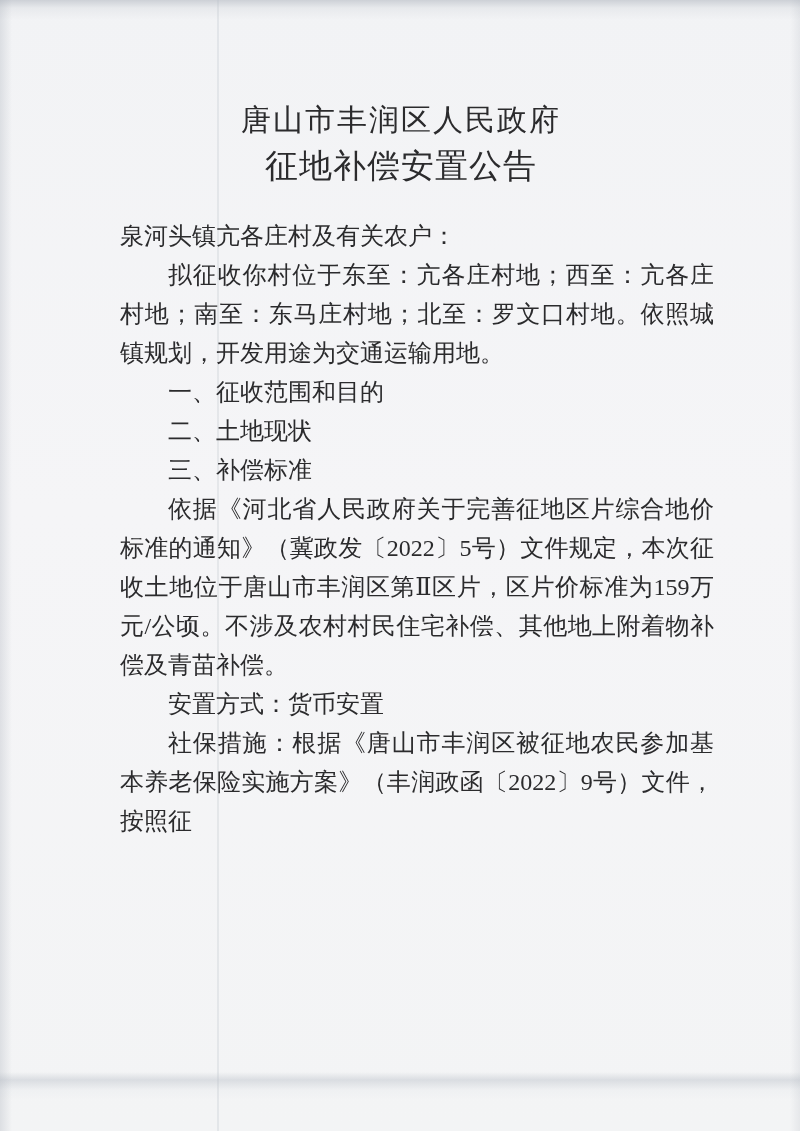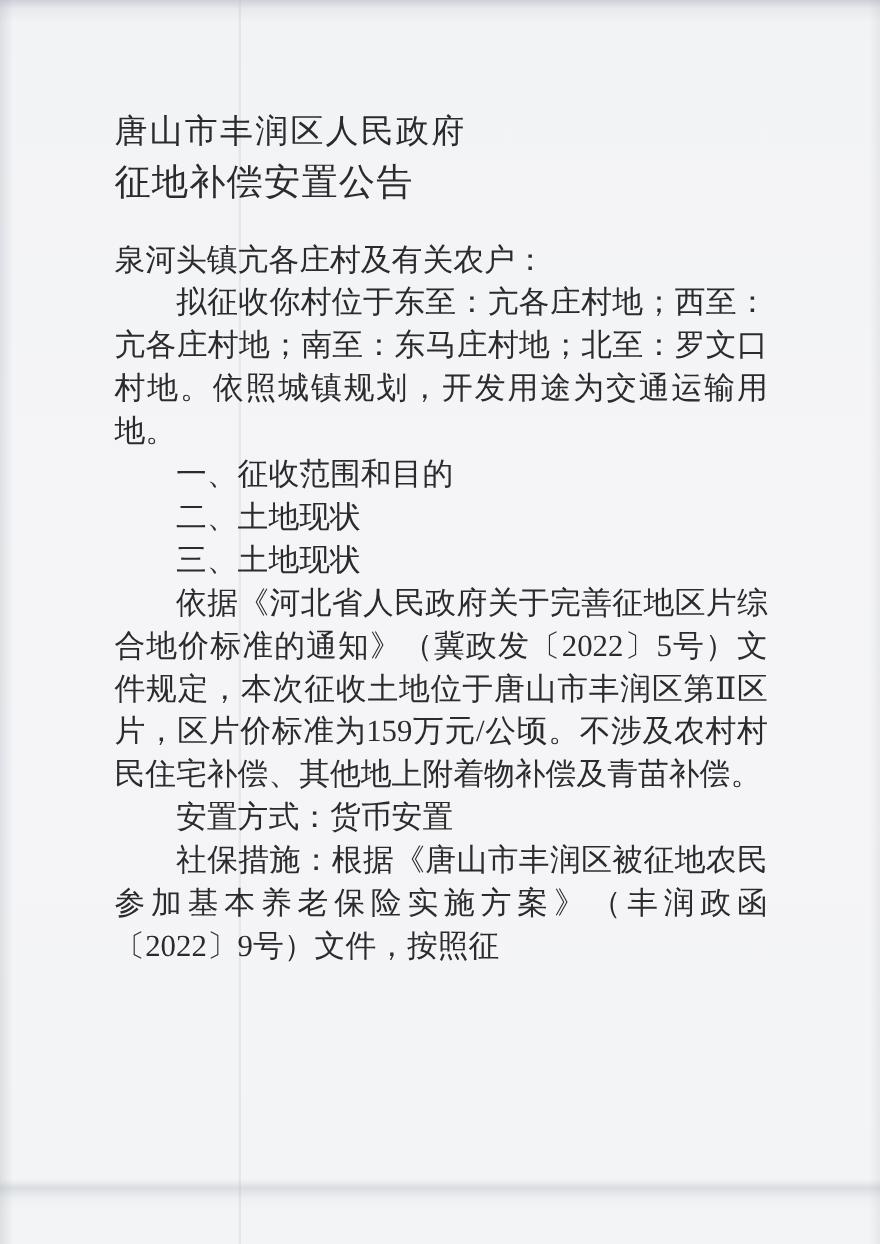--- a/index.html
+++ b/index.html
@@ -30,39 +30,39 @@
     width: 2px;
     height: 100%;
     background: rgba(188,193,202,0.28);
     pointer-events: none;
   }
   .title-block {
     position: absolute;
     left: 104px;
     top: 96px;
     width: 594px;
-    text-align: left;
+    text-align: center;
   }
   .title-line {
     display: block;
     font-size: 30px;
     line-height: 47px;
     letter-spacing: 2px;
     white-space: nowrap;
   }
   .title-line.second {
     font-size: 33px;
     letter-spacing: 1px;
   }
   .body-block {
     position: absolute;
-    left: 104px;
+    left: 120px;
     top: 217px;
     width: 594px;
-    font-size: 28px;
+    font-size: 24px;
     line-height: 39px;
     text-align: justify;
     text-justify: inter-ideograph;
   }
   .body-block p {
     margin: 0;
     text-indent: 2em;
   }
   .body-block p.no-indent {
     text-indent: 0;
@@ -77,18 +77,18 @@
   <div class="title-block">
     <span class="title-line">唐山市丰润区人民政府</span>
     <span class="title-line second">征地补偿安置公告</span>
   </div>
 
   <div class="body-block">
     <p class="no-indent">泉河头镇亢各庄村及有关农户：</p>
     <p>拟征收你村位于东至：亢各庄村地；西至：亢各庄村地；南至：东马庄村地；北至：罗文口村地。依照城镇规划，开发用途为交通运输用地。</p>
     <p>一、征收范围和目的</p>
     <p>二、土地现状</p>
-    <p>三、土地现状</p>
+    <p>三、补偿标准</p>
     <p>依据《河北省人民政府关于完善征地区片综合地价标准的通知》（冀政发〔2022〕5号）文件规定，本次征收土地位于唐山市丰润区第Ⅱ区片，区片价标准为159万元/公顷。不涉及农村村民住宅补偿、其他地上附着物补偿及青苗补偿。</p>
     <p>安置方式：货币安置</p>
     <p>社保措施：根据《唐山市丰润区被征地农民参加基本养老保险实施方案》（丰润政函〔2022〕9号）文件，按照征</p>
   </div>
 </div>
 
 </body></html>

